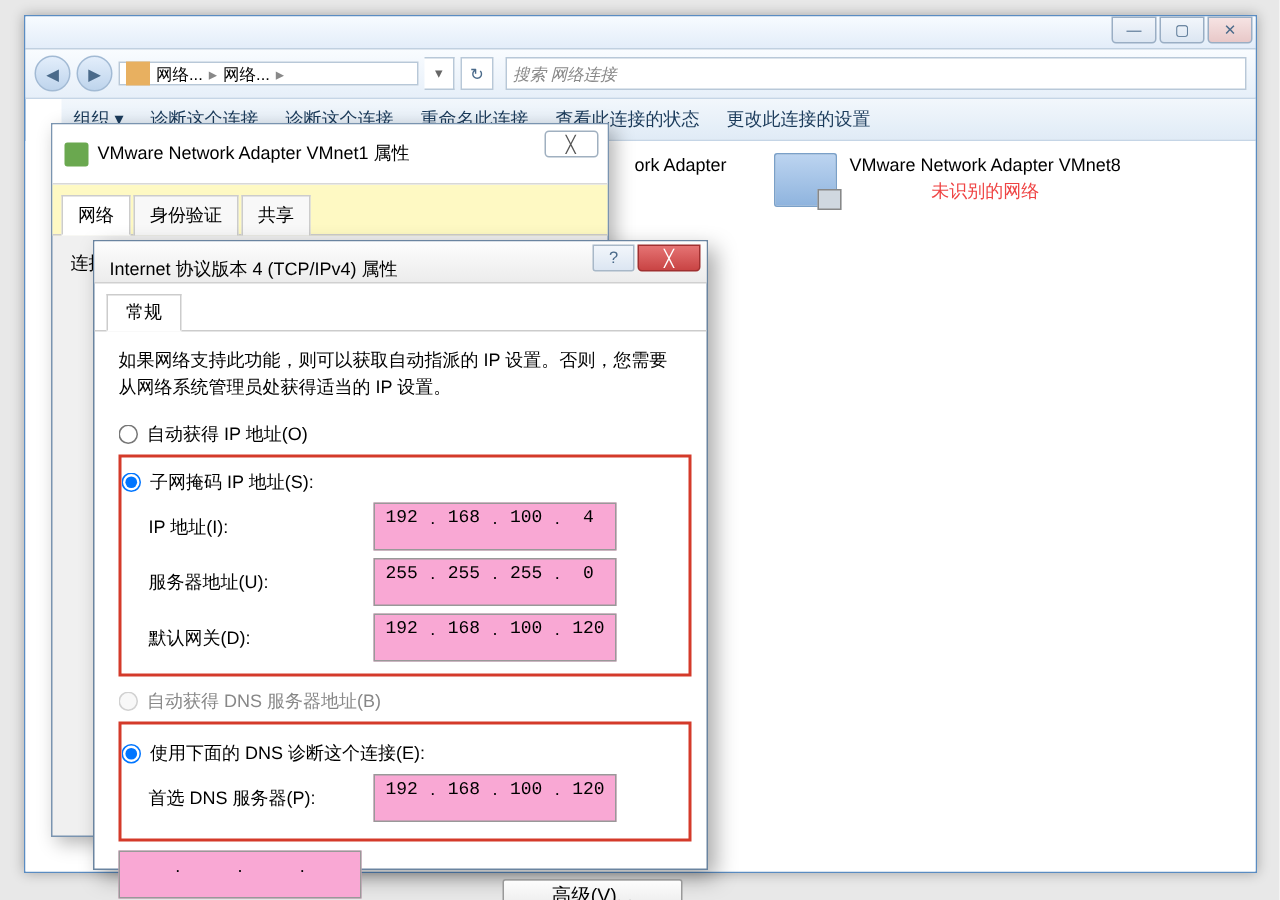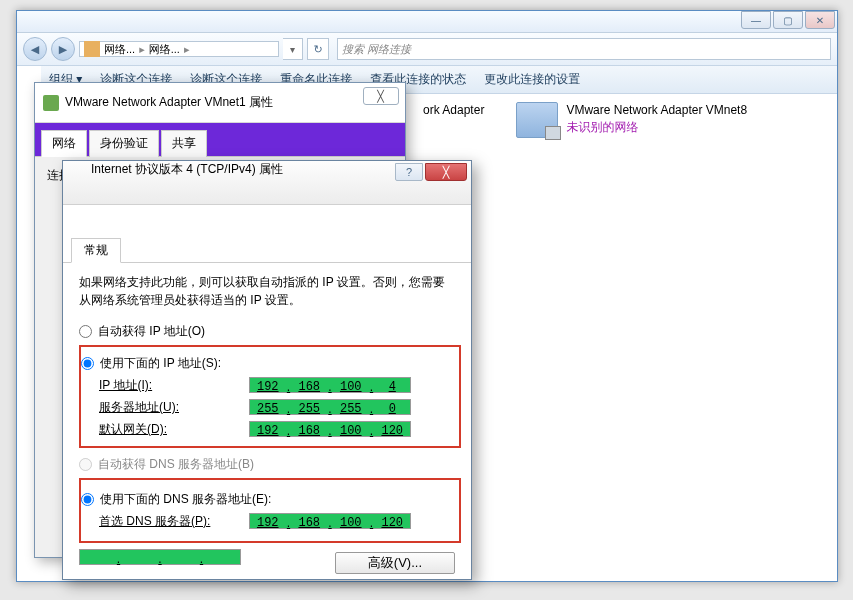--- a/index.html
+++ b/index.html
@@ -19,50 +19,50 @@
 .addr-refresh { width: 22px; height: 22px; border: 1px solid #b8c8d8; background: #fff; display: flex; align-items: center; justify-content: center; font-size: 11px; color: #4a6a8a; }
 .search-bar { flex: 1; height: 22px; background: #fff; border: 1px solid #b8c8d8; margin-left: 4px; display: flex; align-items: center; padding: 0 4px; font-size: 11px; color: #888; font-style: italic; }
 .exp-toolbar { height: 28px; background: linear-gradient(#f2f7fc,#e0ebf6); border-bottom: 1px solid #c5d5e6; display: flex; align-items: center; padding: 0 8px; gap: 18px; font-size: 12px; color: #1a3a5a; margin-left: 24px; }
 .tb-item { cursor: default; }
 .exp-content { position: absolute; left: 0; right: 0; top: 83px; bottom: 0; background: #fff; display: flex; }
 .adapter-col { padding: 8px 16px; }
 .adapter { display: flex; gap: 8px; margin-bottom: 12px; }
 .adapter-ico { width: 42px; height: 36px; background: linear-gradient(#bcd4f0,#8fb4de); border: 1px solid #7aa0c8; border-radius: 2px; position: relative; }
 .adapter-ico::after { content: ""; position: absolute; right: -4px; bottom: -3px; width: 14px; height: 12px; background: #d0d8e0; border: 1px solid #888; }
 .adapter-text { font-size: 12px; line-height: 1.4; }
-.adapter-text .sub { color: #a21caf; }
+.adapter-text .sub { color: #ef4444; text-align: center; }
 
 
 .dlg1 { position: absolute; left: 34px; top: 82px; width: 372px; height: 476px; background: #f0f0f0; border: 1px solid #7a94b0; box-shadow: 4px 4px 12px rgba(0,0,0,0.3); }
 .dlg1-title { height: 40px; background: #fff; border-bottom: 1px solid #d8d8d8; display: flex; align-items: center; padding: 0 8px; font-size: 12px; gap: 6px; position: relative; }
 .dlg1-ico { width: 16px; height: 16px; background: #6aa84f; border-radius: 2px; display: inline-block; }
 .dlg1-close { position: absolute; right: 6px; top: 4px; width: 36px; height: 18px; border: 1px solid #a0b0c0; border-radius: 3px; background: #fff; font-size: 11px; display: flex; align-items: center; justify-content: center; color: #555; font-family: Arial; letter-spacing: 1px; }
-.dlg1-tabs { display: flex; padding: 6px 6px 0; background: #6d28d9; border-bottom: 1px solid #ccc; }
+.dlg1-tabs { display: flex; padding: 6px 6px 0; background: #fef9c3; border-bottom: 1px solid #ccc; }
 .dlg1-tab { padding: 4px 10px; font-size: 12px; border: 1px solid #ccc; border-bottom: none; background: #f8f8f8; margin-right: 2px; position: relative; top: 1px; }
 .dlg1-tab.active { background: #fff; border-bottom: 1px solid #fff; }
 .dlg1-body { padding: 10px 12px; font-size: 12px; }
 
 
 .dlg2 { position: absolute; left: 62px; top: 160px; width: 410px; height: 420px; background: #fff; border: 1px solid #6a84a0; box-shadow: 5px 5px 14px rgba(0,0,0,0.35); }
-.dlg2-title { height: 44px; background: linear-gradient(#fdfdfd,#ececec); border-bottom: 1px solid #d0d0d0; display: flex; align-items: flex-start; padding: 0 28px; font-size: 12px; position: relative; }
+.dlg2-title { height: 28px; background: linear-gradient(#fdfdfd,#ececec); border-bottom: 1px solid #d0d0d0; display: flex; align-items: flex-end; padding: 0 10px; font-size: 12px; position: relative; }
 .dlg2-winbtns { position: absolute; right: 4px; top: 2px; display: flex; gap: 2px; }
 .dlg2-help { width: 28px; height: 18px; border: 1px solid #a8b8c8; background: linear-gradient(#f2f6fb,#dce6f2); border-radius: 0 0 2px 2px; font-size: 11px; display: flex; align-items: center; justify-content: center; color: #4a6a8a; }
 .dlg2-close { width: 42px; height: 18px; background: linear-gradient(#e57373,#c94444); border: 1px solid #a03030; border-radius: 0 0 3px 3px; color: #fff; font-size: 11px; display: flex; align-items: center; justify-content: center; font-family: Arial; }
 .dlg2-tabstrip { padding: 6px 8px 0; border-bottom: 1px solid #ccc; }
-.dlg2-tab { display: inline-block; padding: 3px 12px; font-size: 12px; border: 1px solid #ccc; border-bottom: 1px solid #fff; background: #fff; position: relative; top: 1px; margin-top: 26px; }
+.dlg2-tab { display: inline-block; padding: 3px 12px; font-size: 12px; border: 1px solid #ccc; border-bottom: 1px solid #fff; background: #fff; position: relative; top: 1px; }
 .dlg2-body { padding: 10px 16px; font-size: 12px; }
 .dlg2-desc { margin-bottom: 14px; line-height: 1.5; }
 .radio-row { display: flex; align-items: center; gap: 6px; margin: 5px 0; }
 .radio-row input[type=radio] { width: 13px; height: 13px; }
 .radio-row.disabled { color: #888; }
 .redbox1 { border: 2px solid #d43a2a; padding: 3px 6px 3px 0; margin: 2px -6px 8px 0; }
 .redbox2 { border: 2px solid #d43a2a; padding: 6px 6px 6px 0; margin: 2px -6px 6px 0; }
-.field-row { display: flex; align-items: flex-start; margin: 5px 0; gap: 8px; text-decoration: underline; }
+.field-row { display: flex; align-items: center; margin: 5px 0; gap: 8px; }
 .field-label { width: 160px; text-indent: 18px; }
-.ip-input { display: flex; width: 162px; height: 16px; border: 1px solid #999; background: #22c55e; font-size: 12px; }
+.ip-input { display: flex; width: 162px; height: 32px; border: 1px solid #999; background: #f9a8d4; font-size: 12px; }
 .ip-oct { flex: 1; text-align: center; line-height: 18px; font-family: "Courier New", monospace; }
 .ip-dot { width: 6px; text-align: center; line-height: 18px; }
 .chk-row { display: flex; align-items: center; gap: 6px; margin: 12px 0 0; }
 .adv-row { display: flex; justify-content: flex-end; margin: -18px 0 10px; }
 .btn { height: 22px; padding: 0 32px; font-size: 13px; background: linear-gradient(#fdfdfd,#e8e8e8); border: 1px solid #999; border-radius: 2px; }
 .dlg2-footer { display: flex; justify-content: flex-end; gap: 10px; padding: 8px 14px 12px; }
 </style>
 </head>
 <body>
 
@@ -152,21 +152,21 @@
     <div class="dlg2-desc">如果网络支持此功能，则可以获取自动指派的 IP 设置。否则，您需要从网络系统管理员处获得适当的 IP 设置。</div>
 
     <div class="radio-row">
       <input type="radio" name="ipmode" style="">
       <span>自动获得 IP 地址(O)</span>
     </div>
 
     <div class="redbox1">
       <div class="radio-row">
         <input type="radio" name="ipmode" checked="" style="">
-        <span>使用下面的 IP 地址(S):</span>
+        <span>子网掩码 IP 地址(S):</span>
       </div>
       <div class="field-row">
         <div class="field-label">IP 地址(I):</div>
         <div class="ip-input">
           <span class="ip-oct">192</span>
             <span class="ip-dot">.</span>
           <span class="ip-oct">168</span>
             <span class="ip-dot">.</span>
           <span class="ip-oct">100</span>
             <span class="ip-dot">.</span>
@@ -200,21 +200,21 @@
     </div>
 
     <div class="radio-row disabled">
       <input type="radio" name="dnsmode" disabled="" style="">
       <span>自动获得 DNS 服务器地址(B)</span>
     </div>
 
     <div class="redbox2">
       <div class="radio-row">
         <input type="radio" name="dnsmode" checked="" style="">
-        <span>使用下面的 DNS 服务器地址(E):</span>
+        <span>使用下面的 DNS 诊断这个连接(E):</span>
       </div>
       <div class="field-row">
         <div class="field-label">首选 DNS 服务器(P):</div>
         <div class="ip-input">
           <span class="ip-oct">192</span>
             <span class="ip-dot">.</span>
           <span class="ip-oct">168</span>
             <span class="ip-dot">.</span>
           <span class="ip-oct">100</span>
             <span class="ip-dot">.</span>

